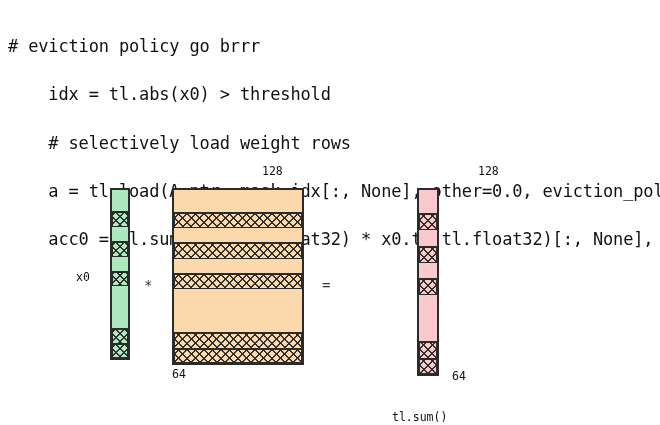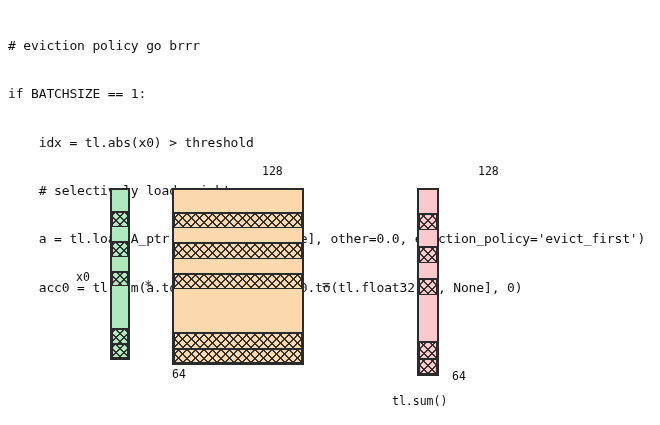--- a/index.html
+++ b/index.html
@@ -16,21 +16,21 @@
     color: #1a1a1a;
   }
 
   
   #code-block {
     position: absolute;
     left: 8px;
     top: 6px;
     width: 640px;
     font-family: "DejaVu Sans Mono", "Liberation Mono", monospace;
-    font-size: 13px;
+    font-size: 17px;
     line-height: 16.1px;
     white-space: pre;
     color: #111111;
     letter-spacing: -0.15px;
   }
   #code-block .code-line {
     white-space: pre;
     display: block;
   }
 
@@ -89,21 +89,20 @@
   .cell.hatch {
     outline: 1.4px solid #2b2b2b;
     outline-offset: -1px;
   }
 </style>
 </head>
 <body>
 
 <div id="code-block">
   <span class="code-line"># eviction policy go brrr</span>
-  <span class="code-line">if BATCHSIZE == 1:</span>
   <span class="code-line">    idx = tl.abs(x0) &gt; threshold</span>
   <span class="code-line">    # selectively load weight rows</span>
   <span class="code-line">    a = tl.load(A_ptr, mask=idx[:, None], other=0.0, eviction_policy='evict_first')</span>
   <span class="code-line">    acc0 = tl.sum(a.to(tl.float32) * x0.to(tl.float32)[:, None], 0)</span>
 </div>
 
 <div id="diagram">
 
   <div class="lbl" id="x0-label" style="left:76px; top:270px;">x0</div>
 
@@ -148,15 +147,15 @@
       <div class="cell hatch" style="flex: 2 1 0px; background: rgb(250, 200, 205);"></div>
       <div class="cell" style="flex: 2 1 0px; background: rgb(250, 200, 205);"></div>
       <div class="cell hatch" style="flex: 2 1 0px; background: rgb(250, 200, 205);"></div>
       <div class="cell" style="flex: 6 1 0px; background: rgb(250, 200, 205);"></div>
       <div class="cell hatch" style="flex: 2 1 0px; background: rgb(250, 200, 205);"></div>
       <div class="cell hatch" style="flex: 2 1 0px; background: rgb(250, 200, 205);"></div>
     </div>
 
   <div class="lbl" id="out-bottom-label" style="left:452px; top:369px;">64</div>
 
-  <div class="lbl" id="out-caption" style="left:392px; top:394px;">tl.sum()</div>
+  <div class="lbl" id="out-caption" style="left:392px; top:410px;">tl.sum()</div>
 
 </div>
 
 </body></html>

